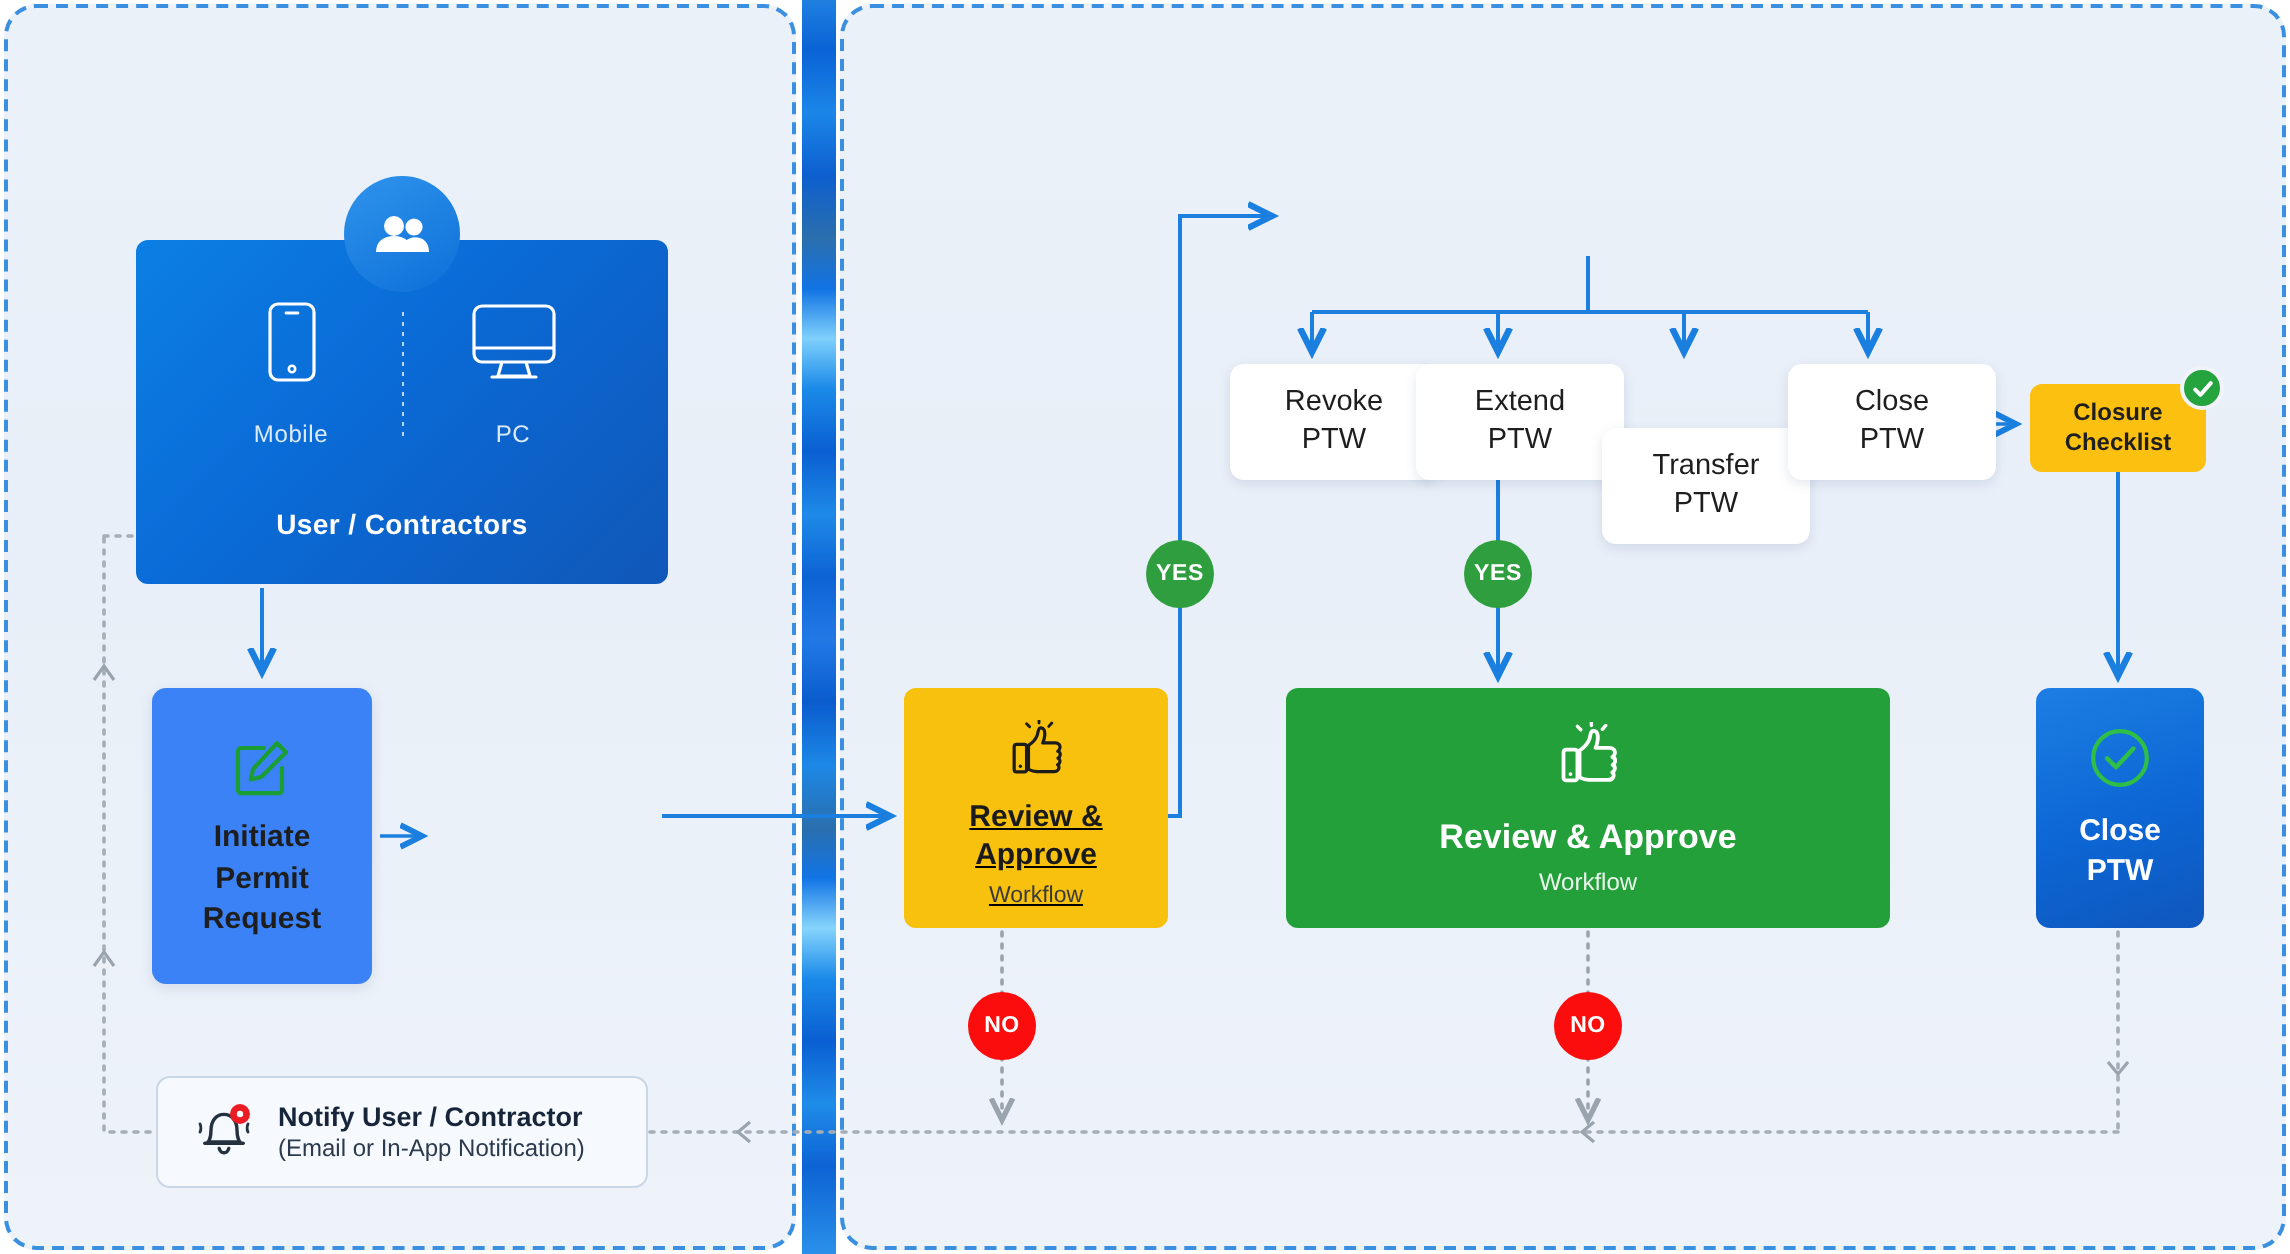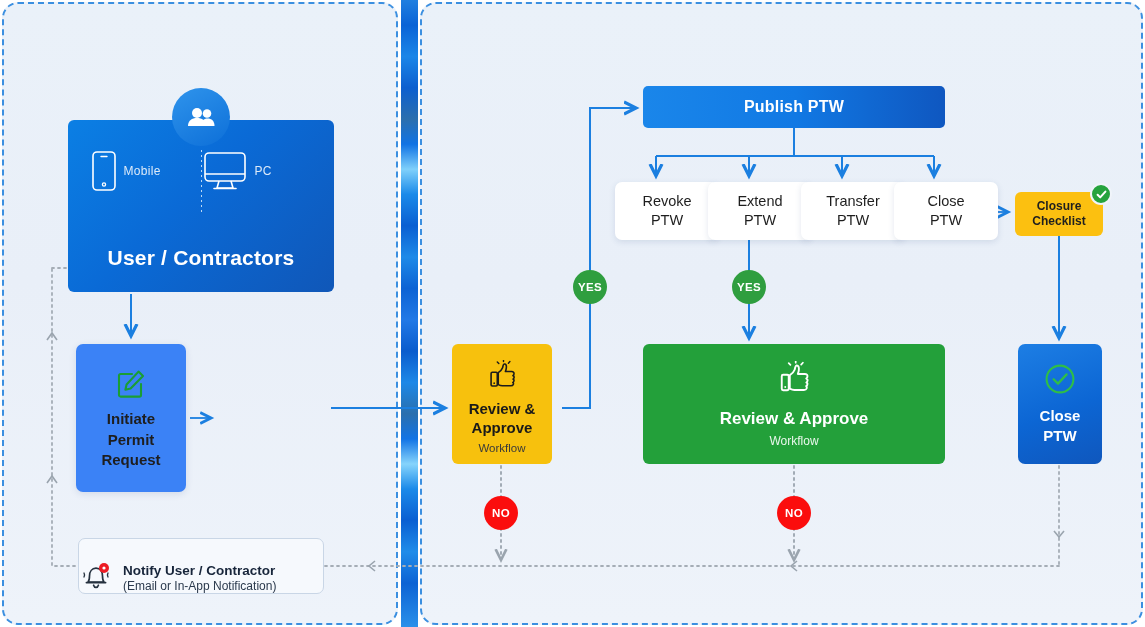--- a/index.html
+++ b/index.html
@@ -61,28 +61,28 @@
     left: 172px; top: 88px; width: 58px; height: 58px;
     border-radius: 50%;
     background: linear-gradient(150deg,#2f94ec 0%,#0d6fd8 100%);
     display: flex; align-items: center; justify-content: center;
     z-index: 4;
   }
   #hero-devices {
     position: absolute; left: 0; top: 30px; width: 100%;
     display: flex; align-items: flex-start; justify-content: center;
   }
-  .device { width: 110px; display: flex; flex-direction: row;
-            align-items: center; gap: 7px; }
+  .device { width: 110px; display: flex; flex-direction: column;
+            align-items: center; gap: 18px; }
   .device-label { font-size: 12px; color: #dceaf9; letter-spacing: .3px; }
   #device-divider { width: 1px; height: 62px; align-self: center;
      background: repeating-linear-gradient(180deg,#b9d8f4 0 2px,transparent 2px 5px); }
   #hero-title {
     position: absolute; left: 0; bottom: 22px; width: 100%;
-    font-size: 21px; font-weight: bold; color: #fff; letter-spacing: .2px;
+    font-size: 14px; font-weight: bold; color: #fff; letter-spacing: .2px;
   }
 
   
   .step-card {
     background: #3b82f6;
     border-radius: 7px;
     box-shadow: 0 2px 7px rgba(35,70,120,.13);
     width: 110px; height: 148px;
     gap: 10px;
     padding-top: 4px;
@@ -94,21 +94,22 @@
     line-height: 1.38; white-space: pre-line;
   }
 
   
   #notify-box {
     position: absolute;
     left: 78px; top: 538px; width: 246px; height: 56px;
     background: #f6f9fd;
     border: 1px solid #c9d6e6;
     border-radius: 7px;
-    display: flex; align-items: flex-end; gap: 10px;
+    display: flex; align-items: center; gap: 10px;
+    padding-left: 16px;
   }
   #notify-title { font-size: 13.5px; font-weight: bold; color: #17253a; }
   #notify-sub   { font-size: 12px; color: #2b3a4d; margin-top: 1px; }
 
   
   #publish-ptw {
     left: 643px; top: 86px; width: 302px; height: 42px;
     border-radius: 5px;
     background: linear-gradient(90deg,#1a86ea 0%,#1179e4 50%,#0f57c0 100%);
     color: #fff; font-size: 16px; font-weight: bold; letter-spacing: .2px;
@@ -119,42 +120,42 @@
     width: 104px; height: 58px;
     background: #fff;
     border-radius: 7px;
     box-shadow: 0 2px 6px rgba(35,70,120,.13);
     font-size: 14.5px; color: #1e1e1e; line-height: 1.3;
     white-space: pre-line;
     top: 182px;
   }
   #ptw-revoke   { left: 615px; }
   #ptw-extend   { left: 708px; }
-  #ptw-transfer { left: 801px; }
+  #ptw-transfer { left: 801px; margin-top: 32px; }
   #ptw-close    { left: 894px; }
 
   
   #closure-checklist {
     left: 1015px; top: 192px; width: 88px; height: 44px;
     background: #fcc010; border-radius: 6px;
     font-size: 12px; font-weight: bold; color: #1f1f1f; line-height: 1.25;
     white-space: pre-line;
     justify-content: center;
   }
   #closure-badge {
     position: absolute; right: -9px; top: -9px;
     width: 22px; height: 22px; border-radius: 50%;
     background: #25a33d; border: 2px solid #f0f4fa;
     display: flex; align-items: center; justify-content: center;
   }
 
   
   #review-yellow {
-    left: 452px; top: 344px; width: 100px; height: 120px;
-    background: #f7c10d; border-radius: 6px; gap: 2px; padding-top: 6px;
+    left: 452px; top: 344px; width: 132px; height: 120px;
+    background: #f7c10d; border-radius: 6px; gap: 2px; padding-top: 6px; text-decoration: underline;
   }
   #review-yellow .ra-title { font-size: 15px; font-weight: bold; color: #1a1a1a;
      line-height: 1.22; white-space: pre-line; margin-top: 6px; }
   #review-yellow .ra-sub { font-size: 11.5px; color: #3a3a3a; margin-top: 3px; }
 
   #review-green {
     left: 643px; top: 344px; width: 302px; height: 120px;
     background: #23a03a; border-radius: 6px; gap: 2px;
   }
   #review-green .ra-title { font-size: 17px; font-weight: bold; color: #fff;
@@ -310,23 +311,20 @@
       <path d="M29,12 C28.4,13 28.4,15 29,16" fill="none" stroke="#25313f" stroke-width="1.4" stroke-linecap="round"></path>
       <circle cx="25" cy="7" r="5" fill="#ec1c24"></circle>
       <circle cx="25" cy="7" r="1.6" fill="#fff"></circle>
     </svg>
     <div>
       <div id="notify-title">Notify User / Contractor</div>
       <div id="notify-sub">(Email or In-App Notification)</div>
     </div>
   </div>
 
-  <div class="card" id="publish-ptw">
-    <span>Publish PTW</span>
-  </div>
 
   <div class="card ptw-box" id="ptw-revoke">
     <span>Revoke
 PTW</span>
   </div>
   <div class="card ptw-box" id="ptw-extend">
     <span>Extend
 PTW</span>
   </div>
   <div class="card ptw-box" id="ptw-transfer">

